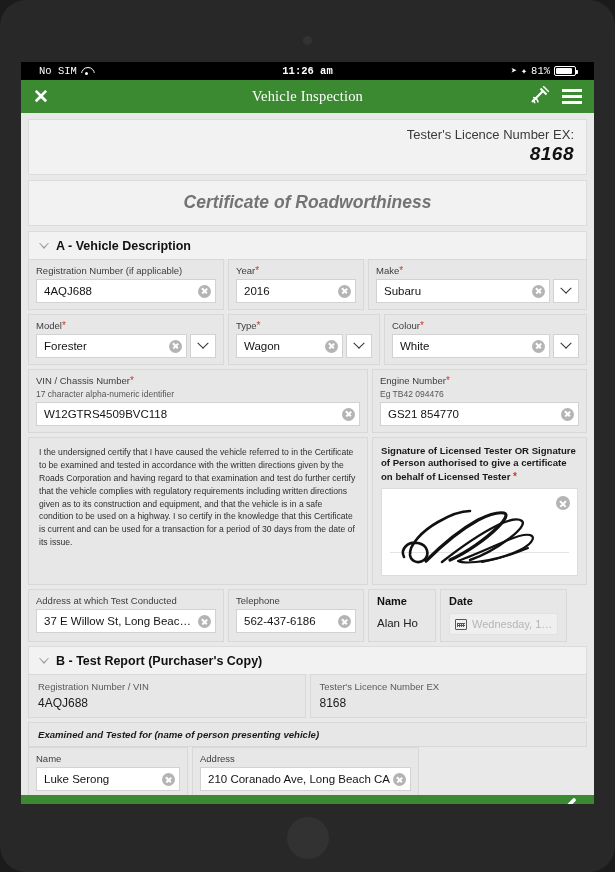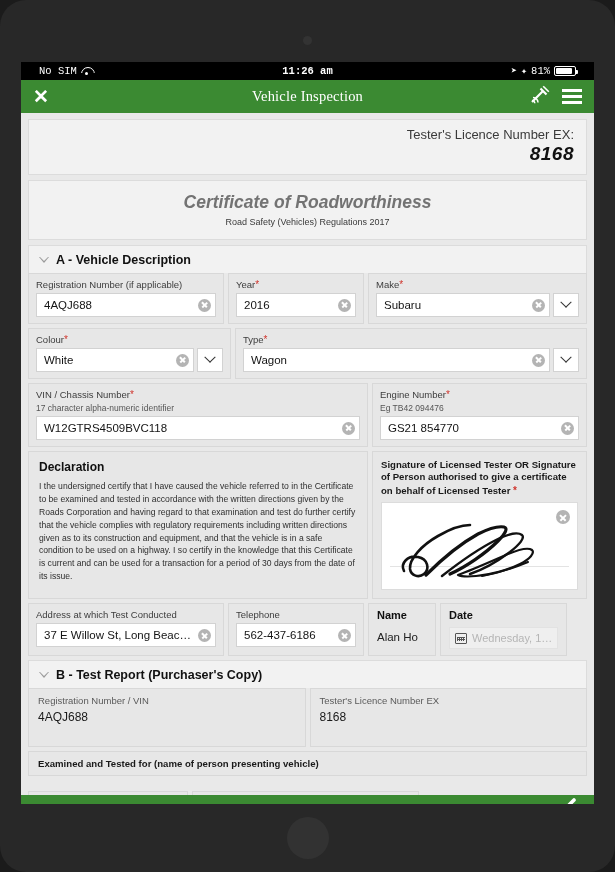--- a/index.html
+++ b/index.html
@@ -273,28 +273,28 @@
     content: ""; position: absolute; left: 2px; right: 2px; top: 5px; height: 4px;
     background:
       linear-gradient(#555 1px, transparent 1px) 0 0/100% 2px repeat-y,
       linear-gradient(90deg,#555 1px, transparent 1px) 0 0/2px 100% repeat-x;
   }
   .date-ph { font-size: 11px; color: #b5b5b5; white-space: nowrap; overflow: hidden; }
 
   
   .ro {
     background: #e7e7e7; border: 1px solid #d8d8d8;
-    padding: 6px 9px 22px 9px; flex: 1; min-width: 0;
+    padding: 6px 9px 7px 9px; flex: 1; min-width: 0;
   }
   .ro-label { font-size: 9.5px; color: #5a5a5a; }
   .ro-val { font-size: 12px; color: #1a1a1a; margin-top: 4px; }
   .note-bar {
     background: #e7e7e7; border: 1px solid #d8d8d8;
-    padding: 6px 9px 6px 9px; margin-bottom: 15px;
-    font-size: 9.6px; font-weight: bold; color: #1a1a1a;
+    padding: 6px 9px 6px 9px; margin-bottom: 0;
+    font-size: 9.6px; font-weight: bold; color: #1a1a1a; font-style: italic;
   }
 
   
   .bottombar {
     height: 27px; background: #3b8a32;
     display: flex; align-items: center; justify-content: flex-end;
     padding-right: 17px;
   }
   .check { cursor: pointer; }
 </style>
@@ -350,21 +350,20 @@
 
     <div class="form-area">
 
       <div class="card licence-card">
         <div class="licence-label">Tester's Licence Number EX:</div>
         <div class="licence-value">8168</div>
       </div>
 
       <div class="card cert-card">
         <div class="cert-title">Certificate of Roadworthiness</div>
-        <div class="cert-sub">Road Safety (Vehicles) Regulations 2017</div>
       </div>
 
       <div class="section-head">
         <span class="tri"></span>
         <span class="section-title">A - Vehicle Description</span>
       </div>
 
       <div class="row">
         <div class="fld" style="flex:0 0 196px">
           <div class="fld-label">Registration Number (if applicable)</div>
@@ -392,37 +391,49 @@
               <span class="clear-btn"></span>
             </div>
             <div class="chev-btn">
                 <span class="chev"></span>
               </div>
           </div>
         </div>
       </div>
 
       <div class="row">
-        <div class="fld" style="flex:0 0 203px">
-          <div class="fld-label"><span>Colour</span><span class="req">*</span></div>
-          <div class="input-wrap">
-            <div class="input-box">
-              <span class="input-val">White</span>
+        <div class="fld" style="flex:0 0 196px">
+          <div class="fld-label"><span>Model</span><span class="req">*</span></div>
+          <div class="input-wrap">
+            <div class="input-box">
+              <span class="input-val">Forester</span>
               <span class="clear-btn"></span>
             </div>
             <div class="chev-btn">
                 <span class="chev"></span>
               </div>
           </div>
         </div>
         <div class="fld">
           <div class="fld-label"><span>Type</span><span class="req">*</span></div>
           <div class="input-wrap">
             <div class="input-box">
               <span class="input-val">Wagon</span>
+              <span class="clear-btn"></span>
+            </div>
+            <div class="chev-btn">
+                <span class="chev"></span>
+              </div>
+          </div>
+        </div>
+        <div class="fld" style="flex:0 0 203px">
+          <div class="fld-label"><span>Colour</span><span class="req">*</span></div>
+          <div class="input-wrap">
+            <div class="input-box">
+              <span class="input-val">White</span>
               <span class="clear-btn"></span>
             </div>
             <div class="chev-btn">
                 <span class="chev"></span>
               </div>
           </div>
         </div>
       </div>
 
       <div class="row">
@@ -443,21 +454,20 @@
             <div class="input-box">
               <span class="input-val">GS21 854770</span>
               <span class="clear-btn"></span>
             </div>
           </div>
         </div>
       </div>
 
       <div class="decl-row">
         <div class="decl-box">
-          <div class="decl-title">Declaration</div>
           <div class="decl-text">I the undersigned certify that I have caused the vehicle referred to in the Certificate to be examined and tested in accordance with the written directions given by the Roads Corporation and having regard to that examination and test do further certify that the vehicle complies with regulatory requirements including written directions given as to its construction and equipment, and that the vehicle is in a safe condition to be used on a highway. I so certify in the knowledge that this Certificate is current and can be used for a transaction for a period of 30 days from the date of its issue.</div>
         </div>
         <div class="sig-box">
           <div class="sig-label"><span>Signature of Licensed Tester OR Signature of Person authorised to give a certificate on behalf of Licensed Tester</span> <span class="req">*</span></div>
           <div class="sig-pad">
             <span class="clear-btn"></span>
             <div class="sig-line"></div>
             <svg class="sig-svg" width="175" height="66" viewBox="0 0 175 66">
               <g fill="none" stroke="#111111" stroke-linecap="round" stroke-linejoin="round">
                 <path d="M18 52 C14 44, 22 36, 32 38 C42 40, 44 50, 38 55 C33 59, 25 57, 24 50 C23 40, 36 26, 52 17 C64 10, 76 6, 84 6" stroke-width="2.6"></path>

